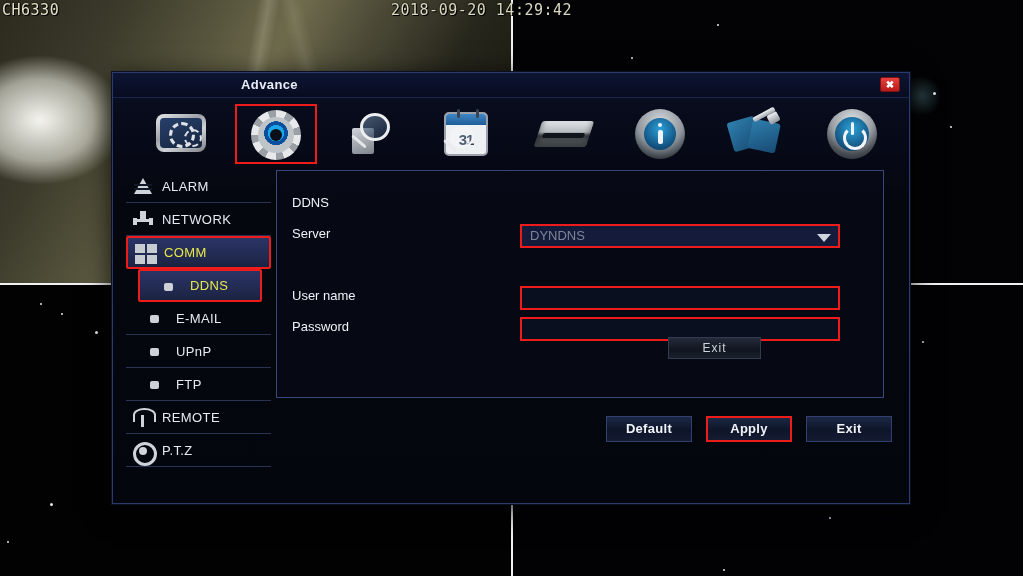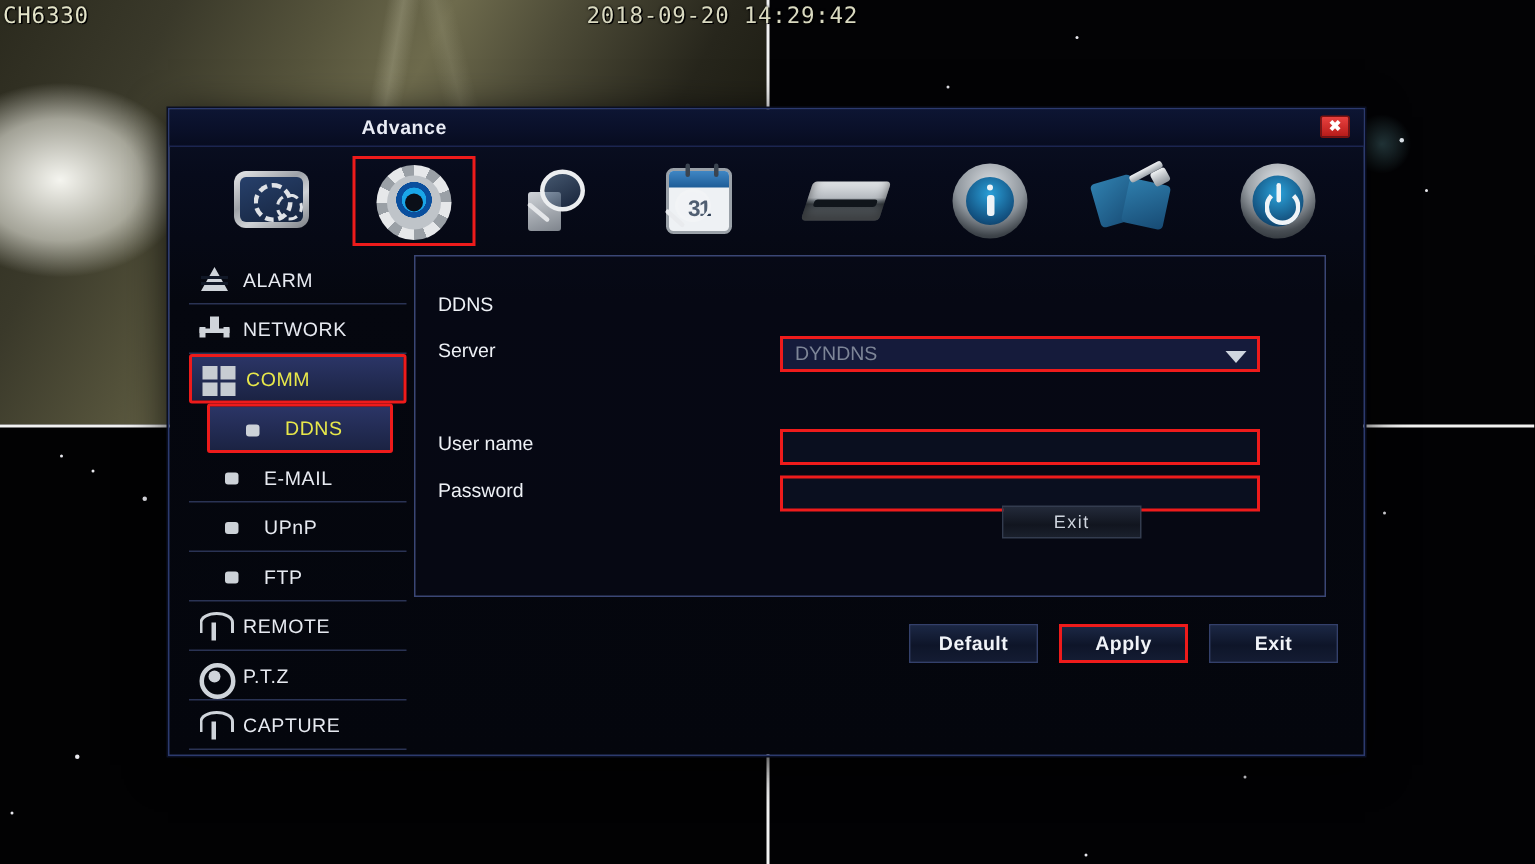--- a/index.html
+++ b/index.html
@@ -375,24 +375,20 @@
           <div class="lbl">FTP</div>
         </div>
         <div class="mi">
           <div class="mi-ic g-ant"></div>
           <div class="lbl">REMOTE</div>
         </div>
         <div class="mi">
           <div class="mi-ic g-ptz"></div>
           <div class="lbl">P.T.Z</div>
         </div>
-        <div class="mi">
-          <div class="mi-ic g-ant"></div>
-          <div class="lbl">CAPTURE</div>
-        </div>
       </div>
 
       <div id="panel">
 
         <div class="row" style="top:22px;">
           <div class="lab">DDNS</div>
         </div>
 
         <div class="row" style="top:53px;">
           <div class="lab">Server</div>

